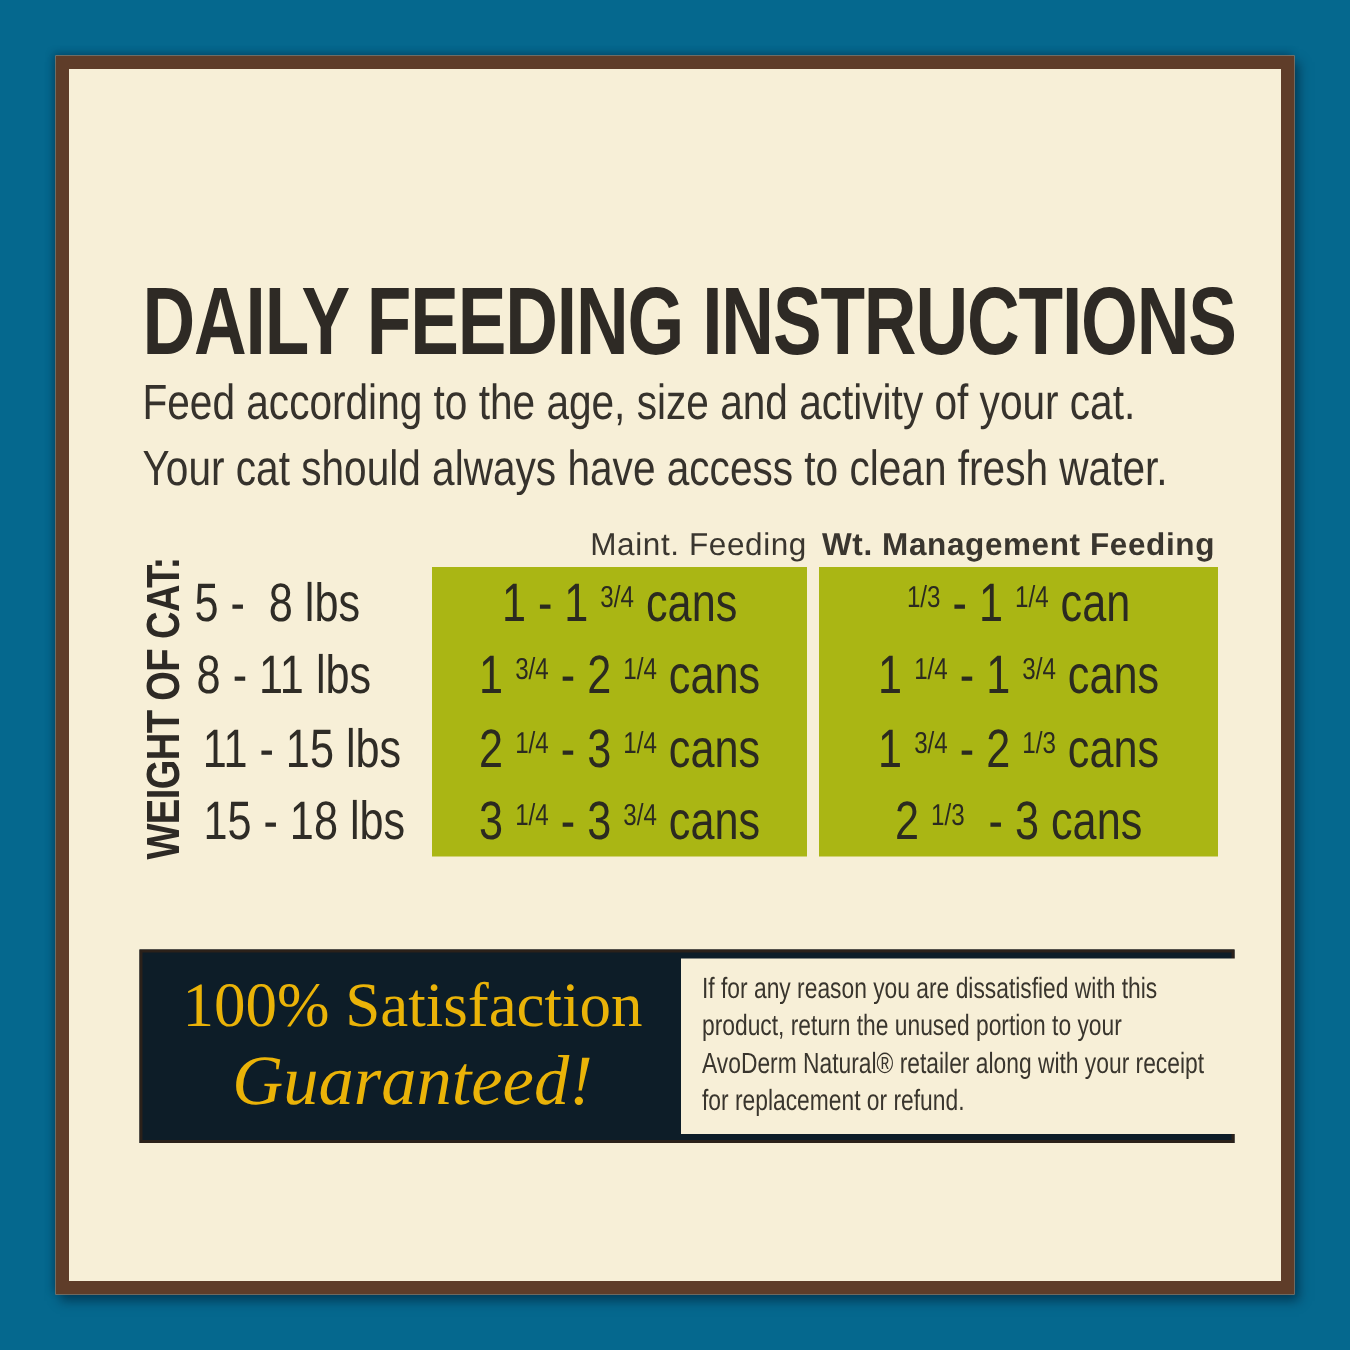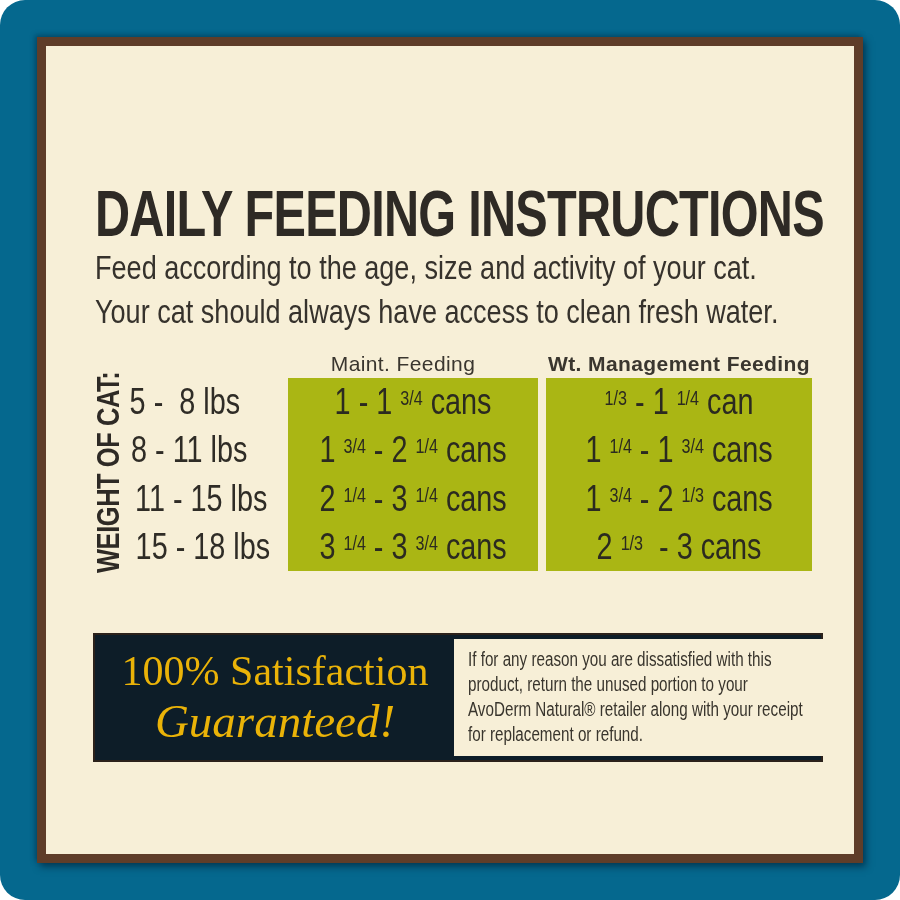--- a/index.html
+++ b/index.html
@@ -2,21 +2,20 @@
 <html><head>
 <meta charset="utf-8">
 <style>
   html,body{margin:0;padding:0;}
   .canvas{
     position:relative;
     width:900px;height:900px;
     background:#05688e;
     overflow:hidden;
     font-family:"Liberation Sans", sans-serif;
-    border-radius:25px;
   }
   .panel{
     position:absolute;
     left:37px;top:37px;
     width:808px;height:808px;
     background:#f7efd7;
     border:9px solid #5f3d29;
     box-shadow:3px 4px 7px rgba(0,25,45,.55), -2px -2px 5px rgba(0,25,45,.35);
   }
   
@@ -36,21 +35,21 @@
     transform:scaleX(.82);transform-origin:0 0;
     white-space:nowrap;
   }
   
   .col-header{
     position:absolute;top:305px;height:26px;
     font-size:21px;line-height:26px;
     color:#3a362f;letter-spacing:.4px;
     text-align:center;
   }
-  .col-header.maint{left:232px;width:250px;}
+  .col-header.maint{left:242px;width:250px;text-align:right;}
   .col-header.wt{left:500px;width:266px;font-weight:bold;}
 
   .axis-label{
     position:absolute;left:46px;top:527px;
     width:200px;height:34px;
     transform:rotate(-90deg);transform-origin:0 0;
   }
   .axis-label span{
     display:inline-block;
     font-size:31px;font-weight:bold;line-height:34px;

